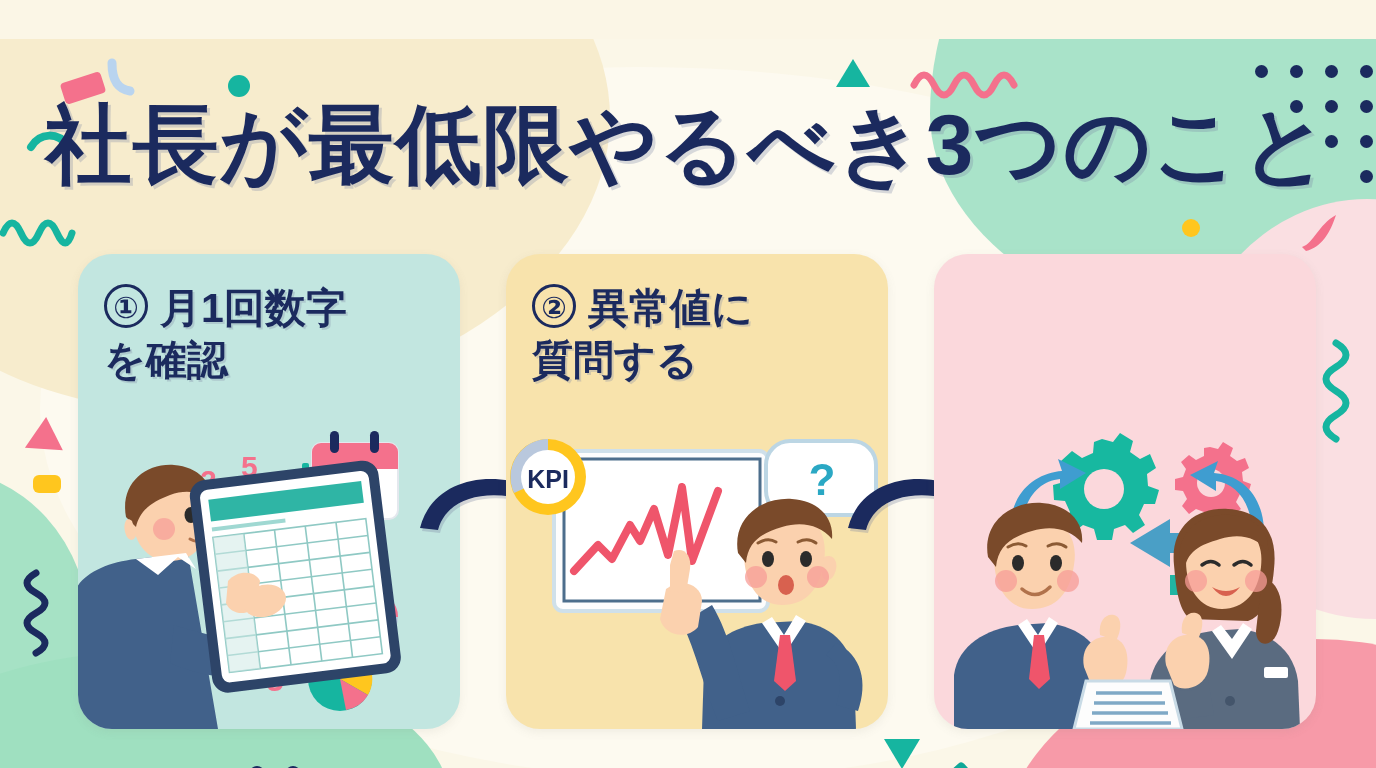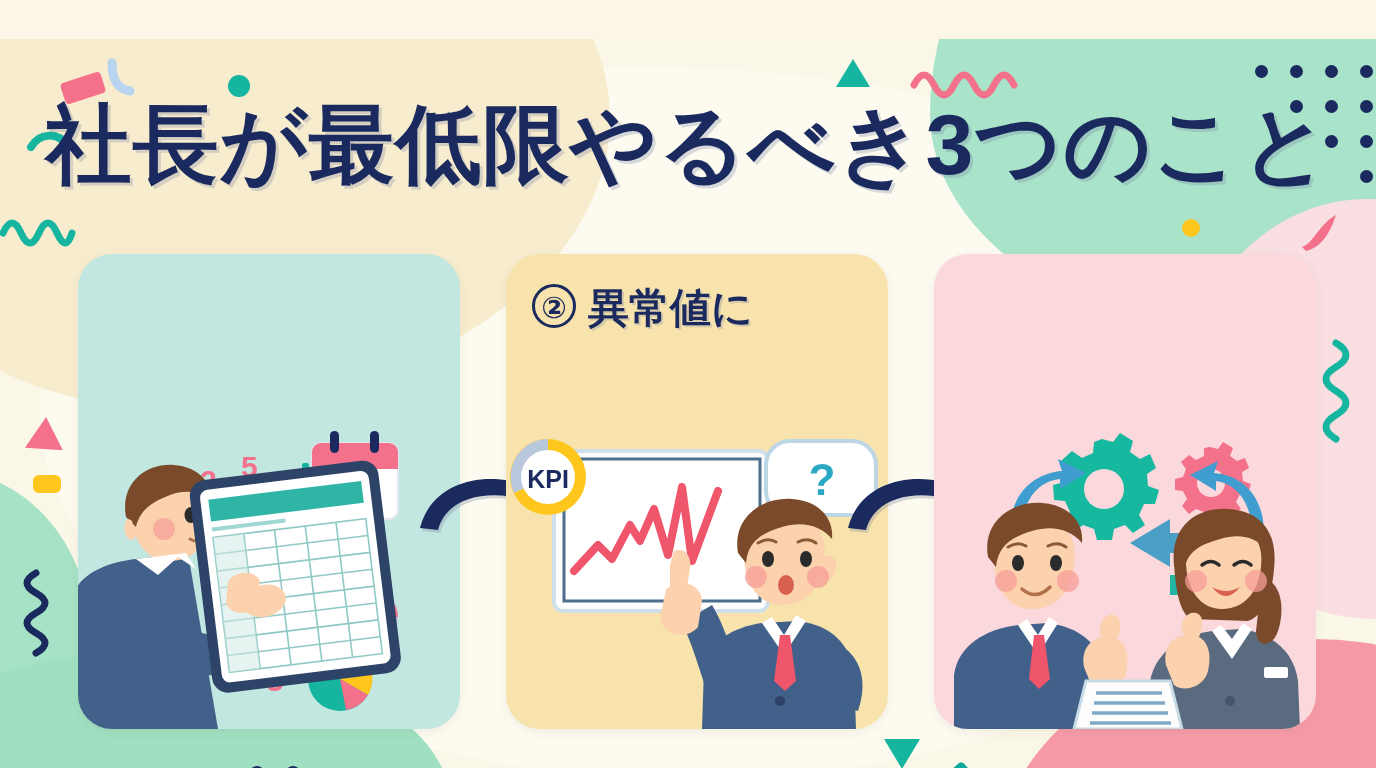--- a/index.html
+++ b/index.html
@@ -175,20 +175,24 @@
       </svg>
   </div>
 
   <div class="tri" style="left:884px;top:700px;border-left:18px solid transparent;border-right:18px solid transparent;border-top:30px solid #16b5a0;"></div>
   <div class="dot" style="left:846px;top:735px;width:18px;height:18px;background:#f4718c;"></div>
   <div class="sq" style="left:940px;top:730px;width:30px;height:14px;background:#0fa898;transform:rotate(-42deg);"></div>
 
   <div id="title">社長が最低限やるべき3つのこと</div>
 
   <div class="card" id="card1">
+    <div class="card-head">
+      <span class="num">①</span><span>月1回数字</span><br>
+      <span>を確認</span>
+    </div>
     <div class="card-art">
       <svg viewBox="0 0 382 300">
 
         <text x="122" y="62" font-family="Liberation Sans, sans-serif" font-size="30" font-weight="bold" fill="#f4718c">2</text>
         <text x="163" y="48" font-family="Liberation Sans, sans-serif" font-size="30" font-weight="bold" fill="#f4718c">5</text>
         <text x="264" y="130" font-family="Liberation Sans, sans-serif" font-size="30" font-weight="bold" fill="#ffc61e">9</text>
         <text x="295" y="155" font-family="Liberation Sans, sans-serif" font-size="28" font-weight="bold" fill="#f4718c">6</text>
         <text x="285" y="232" font-family="Liberation Sans, sans-serif" font-size="30" font-weight="bold" fill="#16b5a0">-4</text>
         <text x="188" y="262" font-family="Liberation Sans, sans-serif" font-size="32" font-weight="bold" fill="#f4718c">3</text>
 
@@ -263,20 +267,21 @@
 
   <div class="flow-arrow" id="arrow1">
     <svg viewBox="0 0 150 85">
       <path d="M8 74 C18 34 60 18 104 28 L100 12 L140 36 L104 58 L106 44 C68 36 34 46 26 76 Z" fill="#1b2a5e"></path>
     </svg>
   </div>
 
   <div class="card" id="card2">
     <div class="card-head">
       <span class="num">②</span><span>異常値に</span><br>
+      <span>質問する</span>
     </div>
     <div class="card-art">
       <svg viewBox="0 0 382 300">
 
         <rect x="48" y="22" width="214" height="160" rx="9" fill="#fdfdfd" stroke="#cfe0ea" stroke-width="4"></rect>
         <rect x="58" y="30" width="196" height="142" fill="#ffffff" stroke="#4d6e8c" stroke-width="3"></rect>
         <polyline points="68,142 92,116 106,130 124,96 134,112 148,80 162,126 176,58 186,132 212,62" stroke="#ef556b" stroke-width="8" fill="none" stroke-linejoin="round" stroke-linecap="round"></polyline>
 
         <g>
           <circle cx="42" cy="48" r="38" fill="#ffc61e"></circle>

